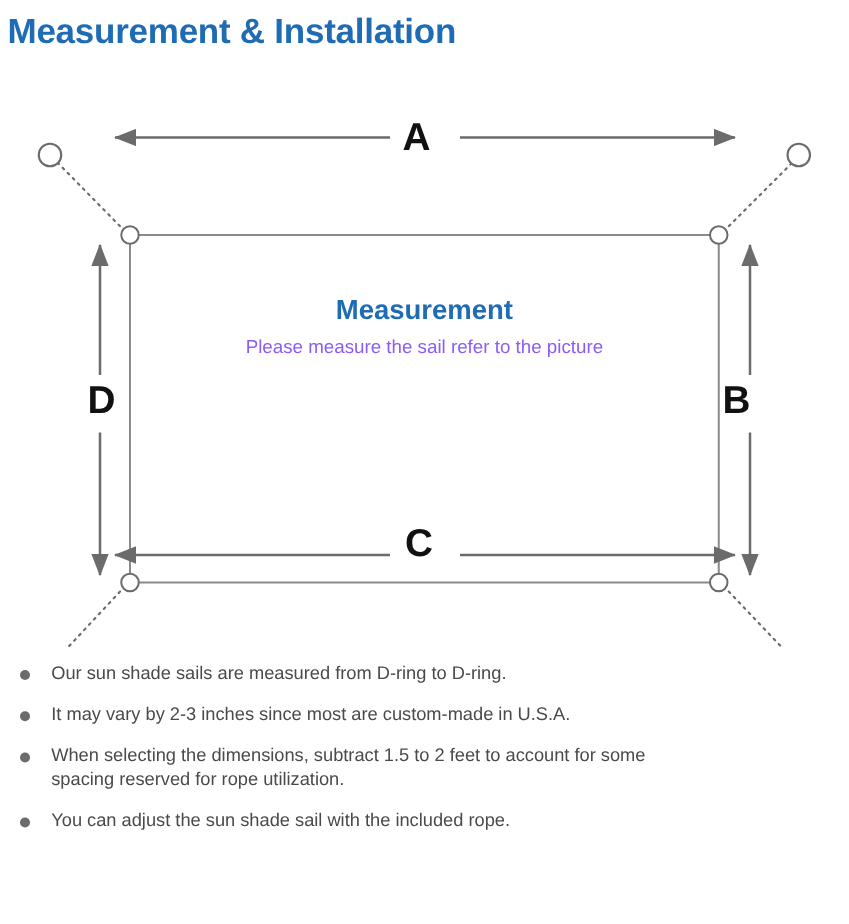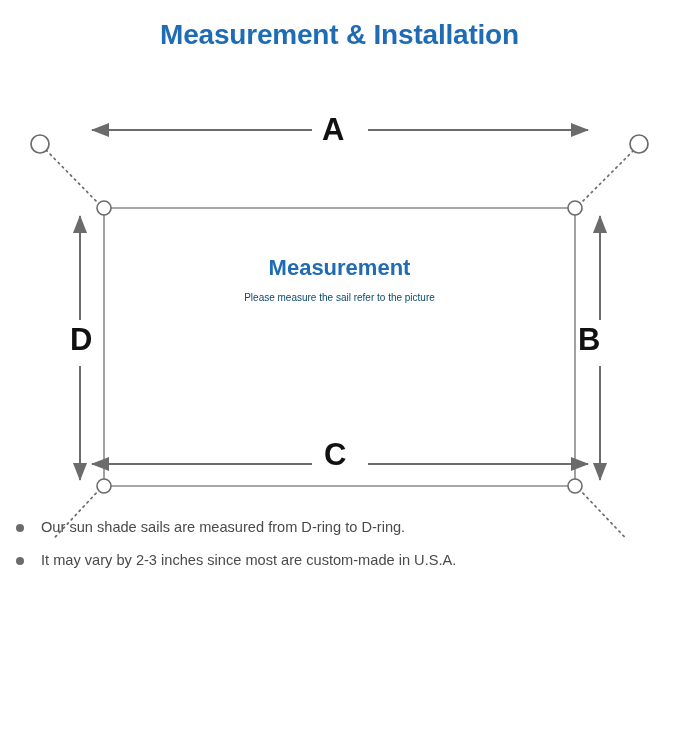--- a/index.html
+++ b/index.html
@@ -8,26 +8,26 @@
     background: #ffffff;
   }
   body {
     width: 679px;
     height: 739px;
     font-family: "Liberation Sans", sans-serif;
     position: relative;
     overflow: hidden;
   }
   #page-title {
-    text-align: center;
+    text-align: left;
     color: #1f6cb4;
     font-size: 28px;
     font-weight: bold;
     letter-spacing: -0.2px;
-    margin: 16px;
+    margin: 6px;
     padding-top: 2px;
     line-height: 34px;
     font-family: "Liberation Sans", sans-serif;
   }
   #diagram-wrap {
     position: relative;
     width: 679px;
     height: 470px;
   }
   #diagram-svg {
@@ -57,31 +57,31 @@
   }
   #center-heading {
     color: #1f6cb4;
     font-size: 22px;
     font-weight: bold;
     line-height: 28px;
     margin: 0;
     font-family: "Liberation Sans", sans-serif;
   }
   #center-sub {
-    color: #0c4a6e;
-    font-size: 10px;
+    color: #8b5cf6;
+    font-size: 15px;
     line-height: 20px;
     margin: 6px 0 0 0;
     font-family: "Liberation Sans", sans-serif;
   }
 
   #notes-list {
     position: absolute;
     left: 0;
-    top: 518px;
+    top: 530px;
     width: 553px;
     padding: 0;
     margin: 0;
     list-style: none;
   }
   .note-item {
     position: relative;
     padding-left: 29px;
     margin: 0 12px 14px 12px;
     color: #4a4a4a;
@@ -175,13 +175,21 @@
 
 <ul id="notes-list">
   <li class="note-item">
     <span class="note-bullet"></span>
     <span>Our sun shade sails are measured from D-ring to D-ring.</span>
   </li>
   <li class="note-item">
     <span class="note-bullet"></span>
     <span>It may vary by 2-3 inches since most are custom-made in U.S.A.</span>
   </li>
+  <li class="note-item">
+    <span class="note-bullet"></span>
+    <span>When selecting the dimensions, subtract 1.5 to 2 feet to account for some spacing reserved for rope utilization.</span>
+  </li>
+  <li class="note-item">
+    <span class="note-bullet"></span>
+    <span>You can adjust the sun shade sail with the included rope.</span>
+  </li>
 </ul>
 
 </body></html>

